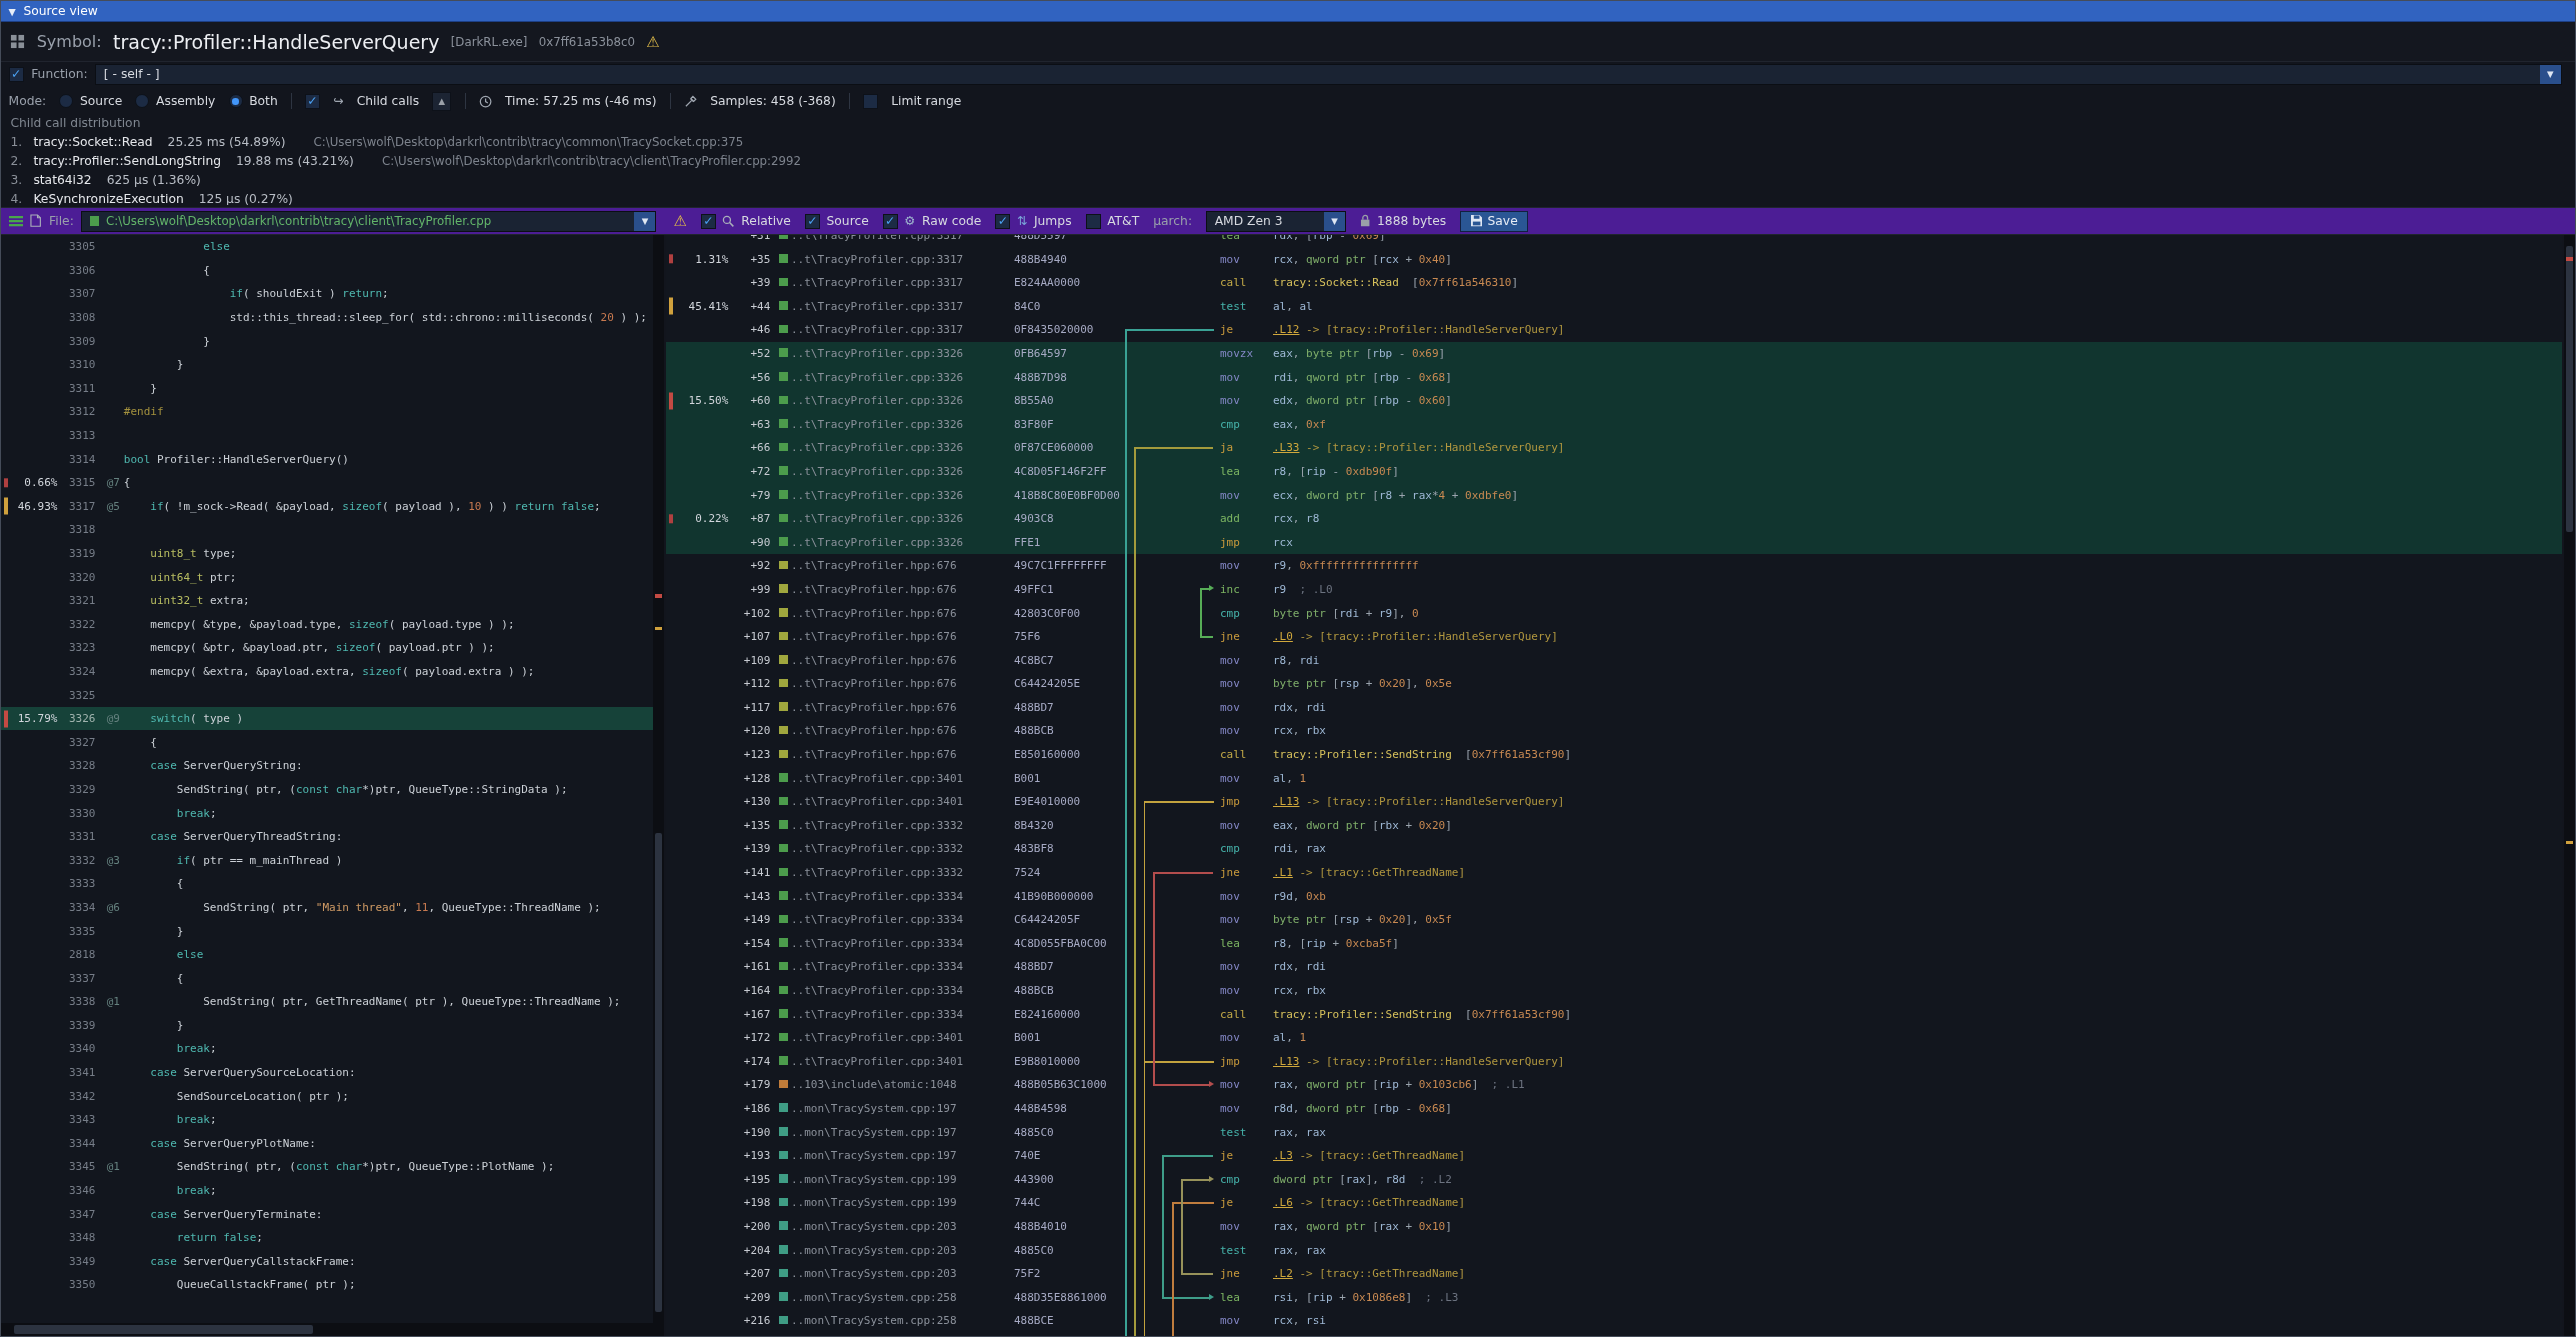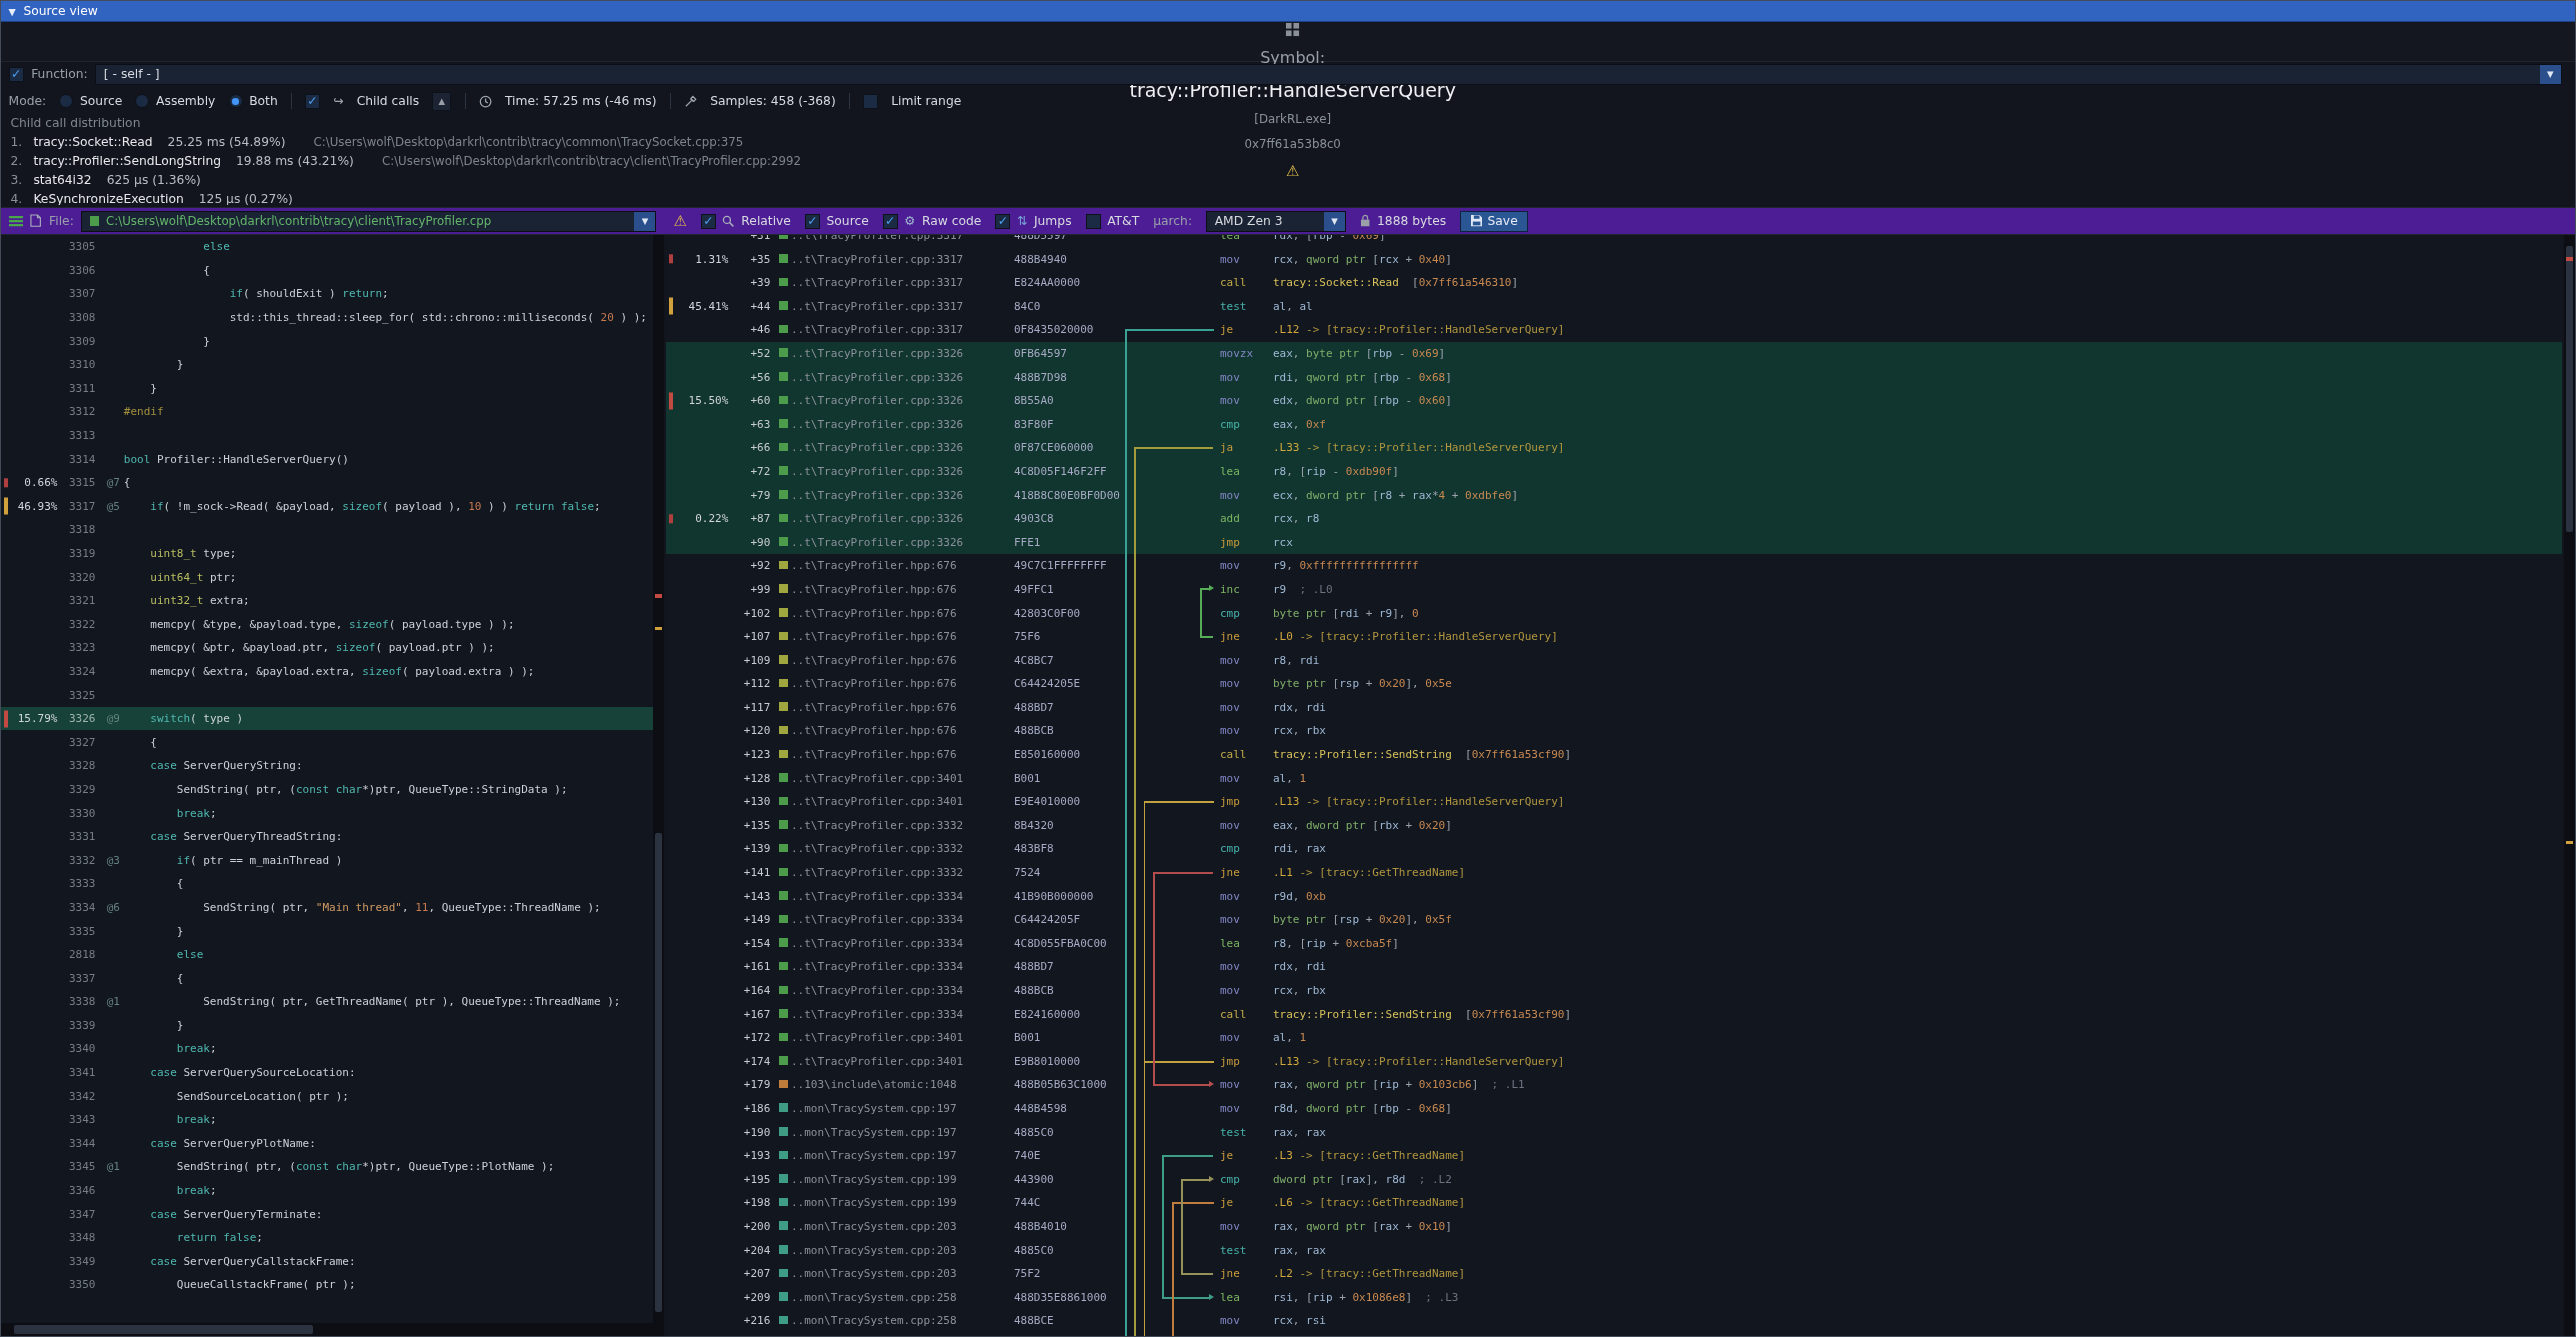--- a/index.html
+++ b/index.html
@@ -8,21 +8,21 @@
   .win { position:absolute; inset:0; background:#12151d; border:0.9px solid #454c59; overflow:hidden; }
 
   
   .titlebar { position:absolute; left:0; top:0; right:0; height:21px; background:#3163c0;
     color:#fff; display:flex; align-items:center; padding-left:7.6px; font-size:12.3px; gap:7.6px;
     border-bottom:0.9px solid #1d3f85; }
   .tb-arrow { font-size:9.4px; color:#e8eef8; }
 
   
   .symrow { position:absolute; left:0; top:21px; right:0; height:40px; display:flex;
-    align-items:center; gap:11.3px; padding-left:9.4px; background:#14171f; border-bottom:0.9px solid #20242e;flex-direction:column; }
+    align-items:center; gap:11.3px; padding-left:9.4px; background:#14171f; border-bottom:0.9px solid #20242e; }
   .sym-label { font-size:16px; color:#99a0ab; }
   .sym-name { font-size:19px; color:#edeff3; }
   .sym-mod, .sym-addr { font-size:11.8px; color:#8b919b; }
   .warn { color:#e0bc4a; font-size:15px; }
 
   
   .funcrow { position:absolute; left:0; top:60px; right:0; height:26.4px; display:flex;
     align-items:center; gap:7.6px; padding:0 13.2px 0 7.6px; }
   .dimlabel { font-size:12.3px; color:#99a0ab; white-space:nowrap; }
   .combo { height:21px; background:#1a2333; border:0.9px solid #0b0e14; display:flex;
@@ -112,21 +112,21 @@
   .fsq { display:inline-block; width:8.5px; height:8.5px; }
   .fsq.cpp { background:#4c9c4c; } .fsq.hpp { background:#a0a73e; }
   .fsq.atomic { background:#c07c3a; } .fsq.sys { background:#3f9d85; }
   .a-loc { width:223px; flex:none; color:#8b919b; overflow:hidden; }
   .a-bytes { width:106px; flex:none; color:#a6aac4; overflow:hidden; }
   .a-jmp { width:100px; flex:none; }
   .a-mn { width:53px; flex:none; }
   .a-ops { flex:1; color:#9aa3ad; overflow:hidden; }
   .m-mov { color:#8487c6; } .m-call { color:#c3aa47; } .m-cyan { color:#46b3ab; }
   .m-jmp { color:#c89a3c; } .m-grn { color:#7cb562; }
-  .t-lbl { color:#d0a83c; } .t-sym { color:#d8c25c; } .t-ptr { color:#7fae6a; }
+  .t-lbl { color:#d0a83c;text-decoration:underline; } .t-sym { color:#d8c25c; } .t-ptr { color:#7fae6a; }
   .t-reg { color:#9fb9d6; } .t-imm { color:#c98a52; } .t-tgt { color:#b1973f; }
   .cmt { color:#6c7380; }
 
   
   .jumps-overlay { position:absolute; left:453px; top:0; width:100px; bottom:0; pointer-events:none; }
   .jv { position:absolute; width:1.9px; }
   .jh { position:absolute; height:1.9px; }
   .jarr { position:absolute; width:0; height:0; border-top:3.8px solid transparent;
     border-bottom:3.8px solid transparent; }
 

